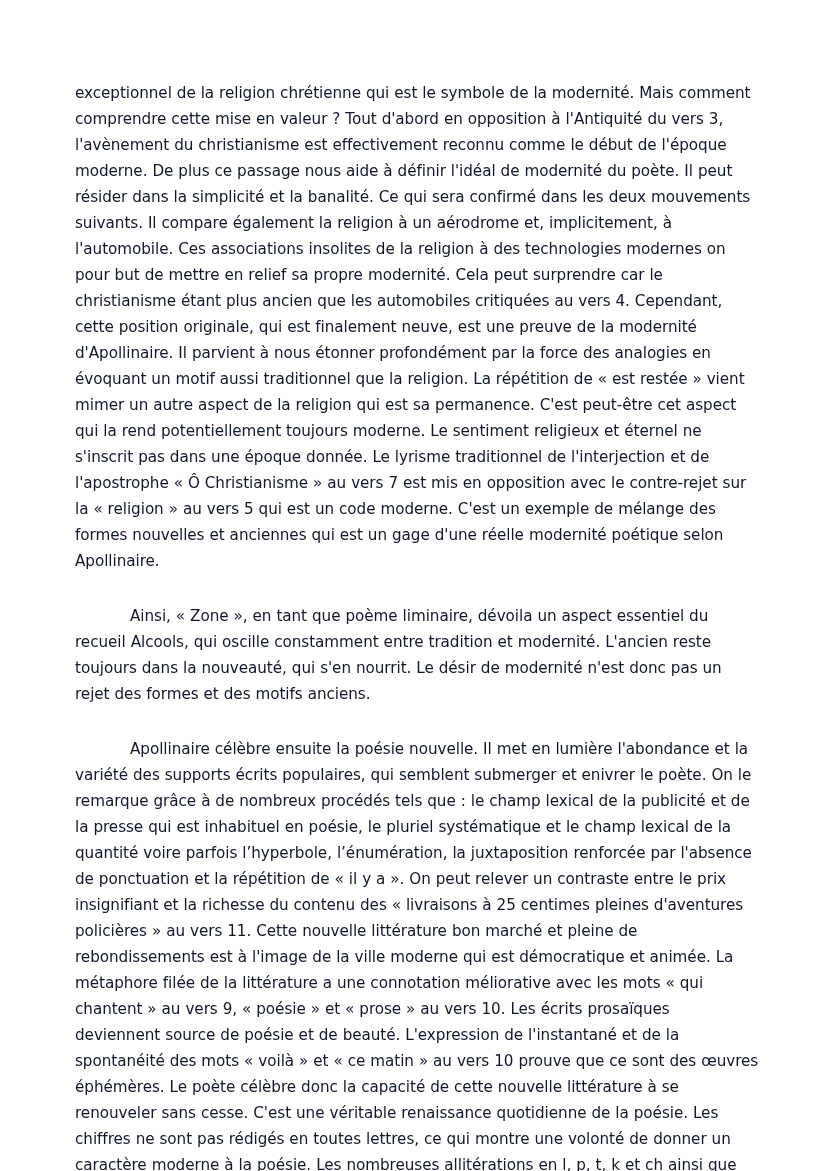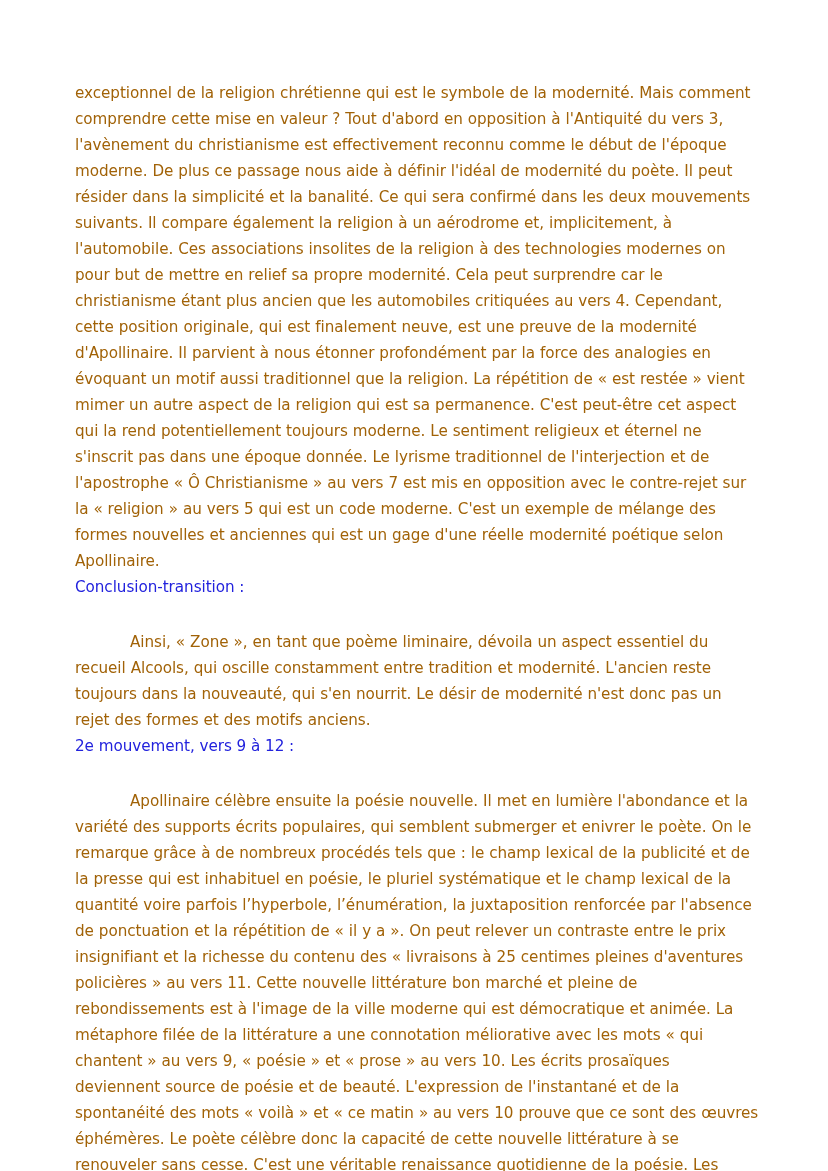--- a/index.html
+++ b/index.html
@@ -22,21 +22,21 @@
     position: absolute;
     left: 75px;
     top: 80px;
     width: 684px;
   }
   .para {
     margin: 0;
     font-family: "DejaVu Sans", sans-serif;
     font-size: 15.2px;
     line-height: 26px;
-    color: #a16207;
+    color: #0f172a;
     text-align: left;
     letter-spacing: -0.05px;
     word-spacing: 0.2px;
     white-space: normal;
   }
   .para.indent {
     text-indent: 55px;
     margin-top: 29px;
   }
   .heading {
@@ -50,22 +50,20 @@
   }
 </style>
 </head>
 <body>
 
 <div class="page">
   <div class="text-column">
 
     <p class="para">exceptionnel de la religion chrétienne qui est le symbole de la modernité. Mais comment comprendre cette mise en valeur ? Tout d'abord en opposition à l'Antiquité du vers 3, l'avènement du christianisme est effectivement reconnu comme le début de l'époque moderne. De plus ce passage nous aide à définir l'idéal de modernité du poète. Il peut résider dans la simplicité et la banalité. Ce qui sera confirmé dans les deux mouvements suivants. Il compare également la religion à un aérodrome et, implicitement, à l'automobile. Ces associations insolites de la religion à des technologies modernes on pour but de mettre en relief sa propre modernité. Cela peut surprendre car le christianisme étant plus ancien que les automobiles critiquées au vers 4. Cependant, cette position originale, qui est finalement neuve, est une preuve de la modernité d'Apollinaire. Il parvient à nous étonner profondément par la force des analogies en évoquant un motif aussi traditionnel que la religion. La répétition de « est restée » vient mimer un autre aspect de la religion qui est sa permanence. C'est peut-être cet aspect qui la rend potentiellement toujours moderne. Le sentiment religieux et éternel ne s'inscrit pas dans une époque donnée. Le lyrisme traditionnel de l'interjection et de l'apostrophe « Ô Christianisme » au vers 7 est mis en opposition avec le contre-rejet sur la « religion » au vers 5 qui est un code moderne. C'est un exemple de mélange des formes nouvelles et anciennes qui est un gage d'une réelle modernité poétique selon Apollinaire.</p>
 
-    <div class="heading">Conclusion-transition :</div>
 
     <p class="para indent">Ainsi, « Zone », en tant que poème liminaire, dévoila un aspect essentiel du recueil Alcools, qui oscille constamment entre tradition et modernité. L'ancien reste toujours dans la nouveauté, qui s'en nourrit. Le désir de modernité n'est donc pas un rejet des formes et des motifs anciens.</p>
 
-    <div class="heading">2e mouvement, vers 9 à 12 :</div>
 
     <p class="para indent">Apollinaire célèbre ensuite la poésie nouvelle. Il met en lumière l'abondance et la variété des supports écrits populaires, qui semblent submerger et enivrer le poète. On le remarque grâce à de nombreux procédés tels que : le champ lexical de la publicité et de la presse qui est inhabituel en poésie, le pluriel systématique et le champ lexical de la quantité voire parfois l’hyperbole, l’énumération, la juxtaposition renforcée par l'absence de ponctuation et la répétition de « il y a ». On peut relever un contraste entre le prix insignifiant et la richesse du contenu des « livraisons à 25 centimes pleines d'aventures policières » au vers 11. Cette nouvelle littérature bon marché et pleine de rebondissements est à l'image de la ville moderne qui est démocratique et animée. La métaphore filée de la littérature a une connotation méliorative avec les mots « qui chantent » au vers 9, « poésie » et « prose » au vers 10. Les écrits prosaïques deviennent source de poésie et de beauté. L'expression de l'instantané et de la spontanéité des mots « voilà » et « ce matin » au vers 10 prouve que ce sont des œuvres éphémères. Le poète célèbre donc la capacité de cette nouvelle littérature à se renouveler sans cesse. C'est une véritable renaissance quotidienne de la poésie. Les chiffres ne sont pas rédigés en toutes lettres, ce qui montre une volonté de donner un caractère moderne à la poésie. Les nombreuses allitérations en l, p, t, k et ch ainsi que les assonances en i et ai (= lait) miment le</p>
 
   </div>
 </div>
 
 </body></html>

